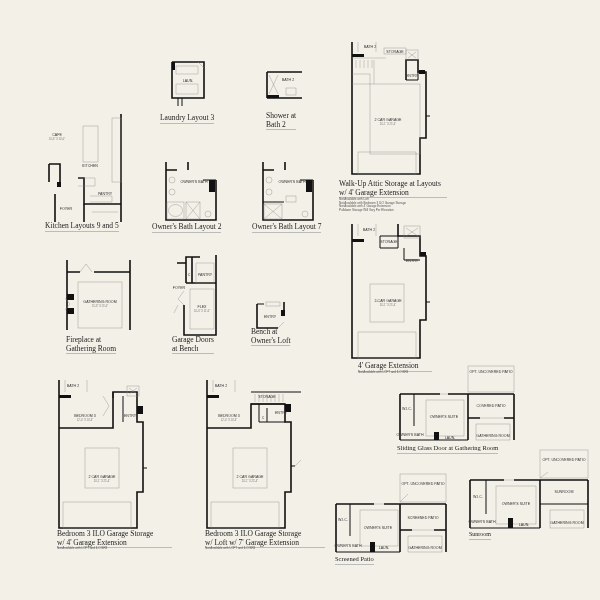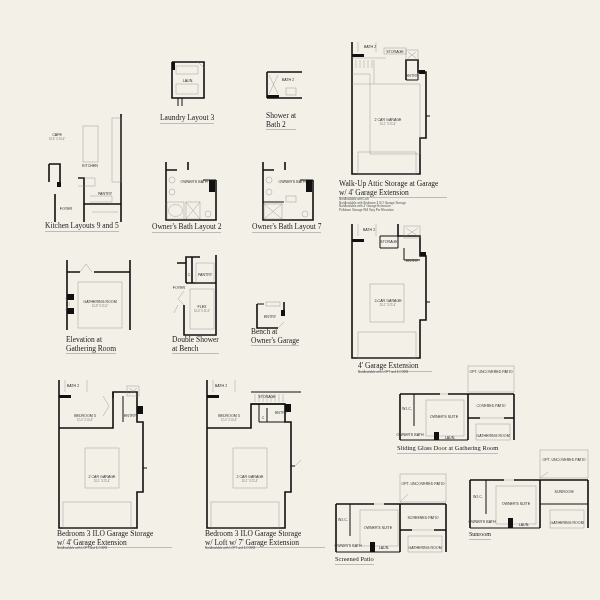--- a/index.html
+++ b/index.html
@@ -126,21 +126,21 @@
     <rect class="th" x="10" y="112" width="58" height="22"></rect>
     <path class="wt" d="M78 76 H82"></path>
   </svg>
   <div class="lbl" style="left:22px;top:5px;">BATH 2</div>
   <div class="lbl" style="left:47px;top:10px;">STORAGE</div>
   <div class="lbl" style="left:64px;top:34px;">ENTRY</div>
   <div class="lbl" style="left:40px;top:78px;">2 CAR GARAGE</div>
   <div class="sub" style="left:40px;top:83px;">20'-1" X 25'-4"</div>
 </div>
 <div class="cap" style="left:339px;top:180px;">
-  <span>Walk-Up Attic Storage at Garage</span><br>
+  <span>Walk-Up Attic Storage at Layouts</span><br>
   <span class="ul" style="width:108px;">w/ 4' Garage Extension</span>
 </div>
 <div class="note" style="left:339px;top:198px;">
   <span>Not Available with Loft</span><br>
   <span>Not Available with Bedroom 3 ILO Garage Storage</span><br>
   <span>Not Available with 4' Garage Extension</span><br>
   <span>Pulldown Storage Will Vary Per Elevation</span>
 </div>
 
 <div class="plan" style="left:62px;top:258px;width:75px;height:75px;">
@@ -149,56 +149,56 @@
     <path class="th" d="M18 14 L24 6 L30 14"></path>
     <rect class="th" x="16" y="24" width="44" height="46"></rect>
     <rect class="blk" x="5" y="36" width="7" height="6"></rect>
     <rect class="blk" x="5" y="50" width="7" height="6"></rect>
     <path class="th" d="M3 40 L8 46 L3 52"></path>
   </svg>
   <div class="lbl" style="left:38px;top:42px;">GATHERING ROOM</div>
   <div class="sub" style="left:38px;top:47px;">15'-8" X 15'-0"</div>
 </div>
 <div class="cap" style="left:66px;top:336px;">
-  <span>Elevation at</span><br>
+  <span>Fireplace at</span><br>
   <span class="ul">Gathering Room</span>
 </div>
 
 <div class="plan" style="left:172px;top:253px;width:50px;height:82px;">
   <svg width="50" height="82">
     <path class="w" d="M5 10 H14 V30 M14 10 V4 H28 M44 2 V82 H12 V52 M14 30 H44 M20 4 V30"></path>
     <path class="th" d="M24 10 H42 V30 H24 Z"></path>
     <rect class="th" x="18" y="36" width="24" height="40"></rect>
     <path class="th" d="M12 38 L6 46 L12 52"></path>
     <path class="th" d="M6 52 L2 60"></path>
   </svg>
   <div class="lbl" style="left:33px;top:20px;">PANTRY</div>
   <div class="lbl" style="left:17px;top:20px;">C</div>
   <div class="lbl" style="left:7px;top:33px;">FOYER</div>
   <div class="lbl" style="left:30px;top:52px;">FLEX</div>
   <div class="sub" style="left:30px;top:57px;">10'-0" X 11'-0"</div>
 </div>
 <div class="cap" style="left:172px;top:336px;">
-  <span>Double Shower</span><br>
+  <span>Garage Doors</span><br>
   <span class="ul">at Bench</span>
 </div>
 
 <div class="plan" style="left:254px;top:300px;width:34px;height:30px;">
   <svg width="34" height="30">
     <path class="w" d="M3 4 V28 H24 M30 2 V16"></path>
     <path class="wt" d="M3 4 H10"></path>
     <rect class="th" x="12" y="2" width="14" height="4"></rect>
     <rect class="blk" x="27" y="10" width="4" height="6"></rect>
     <path class="th" d="M24 28 L30 22"></path>
   </svg>
   <div class="lbl" style="left:16px;top:15px;">ENTRY</div>
 </div>
 <div class="cap" style="left:251px;top:328px;">
   <span>Bench at</span><br>
-  <span class="ul">Owner's Garage</span>
+  <span class="ul">Owner's Loft</span>
 </div>
 
 <div class="plan" style="left:348px;top:222px;width:92px;height:140px;">
   <svg width="92" height="140">
     <path class="w" d="M4 2 V136 H72 V98 H78 V34 H72 V14 H50 V2"></path>
     <rect class="blk" x="4" y="17" width="12" height="3"></rect>
     <path class="th" d="M10 2 V14 M28 2 V14"></path>
     <path class="wt" d="M32 14 H50 V26 H32 Z"></path>
     <rect class="th" x="56" y="4" width="16" height="12"></rect>
     <path class="th" d="M58 6 L70 14 M70 6 L58 14"></path>

